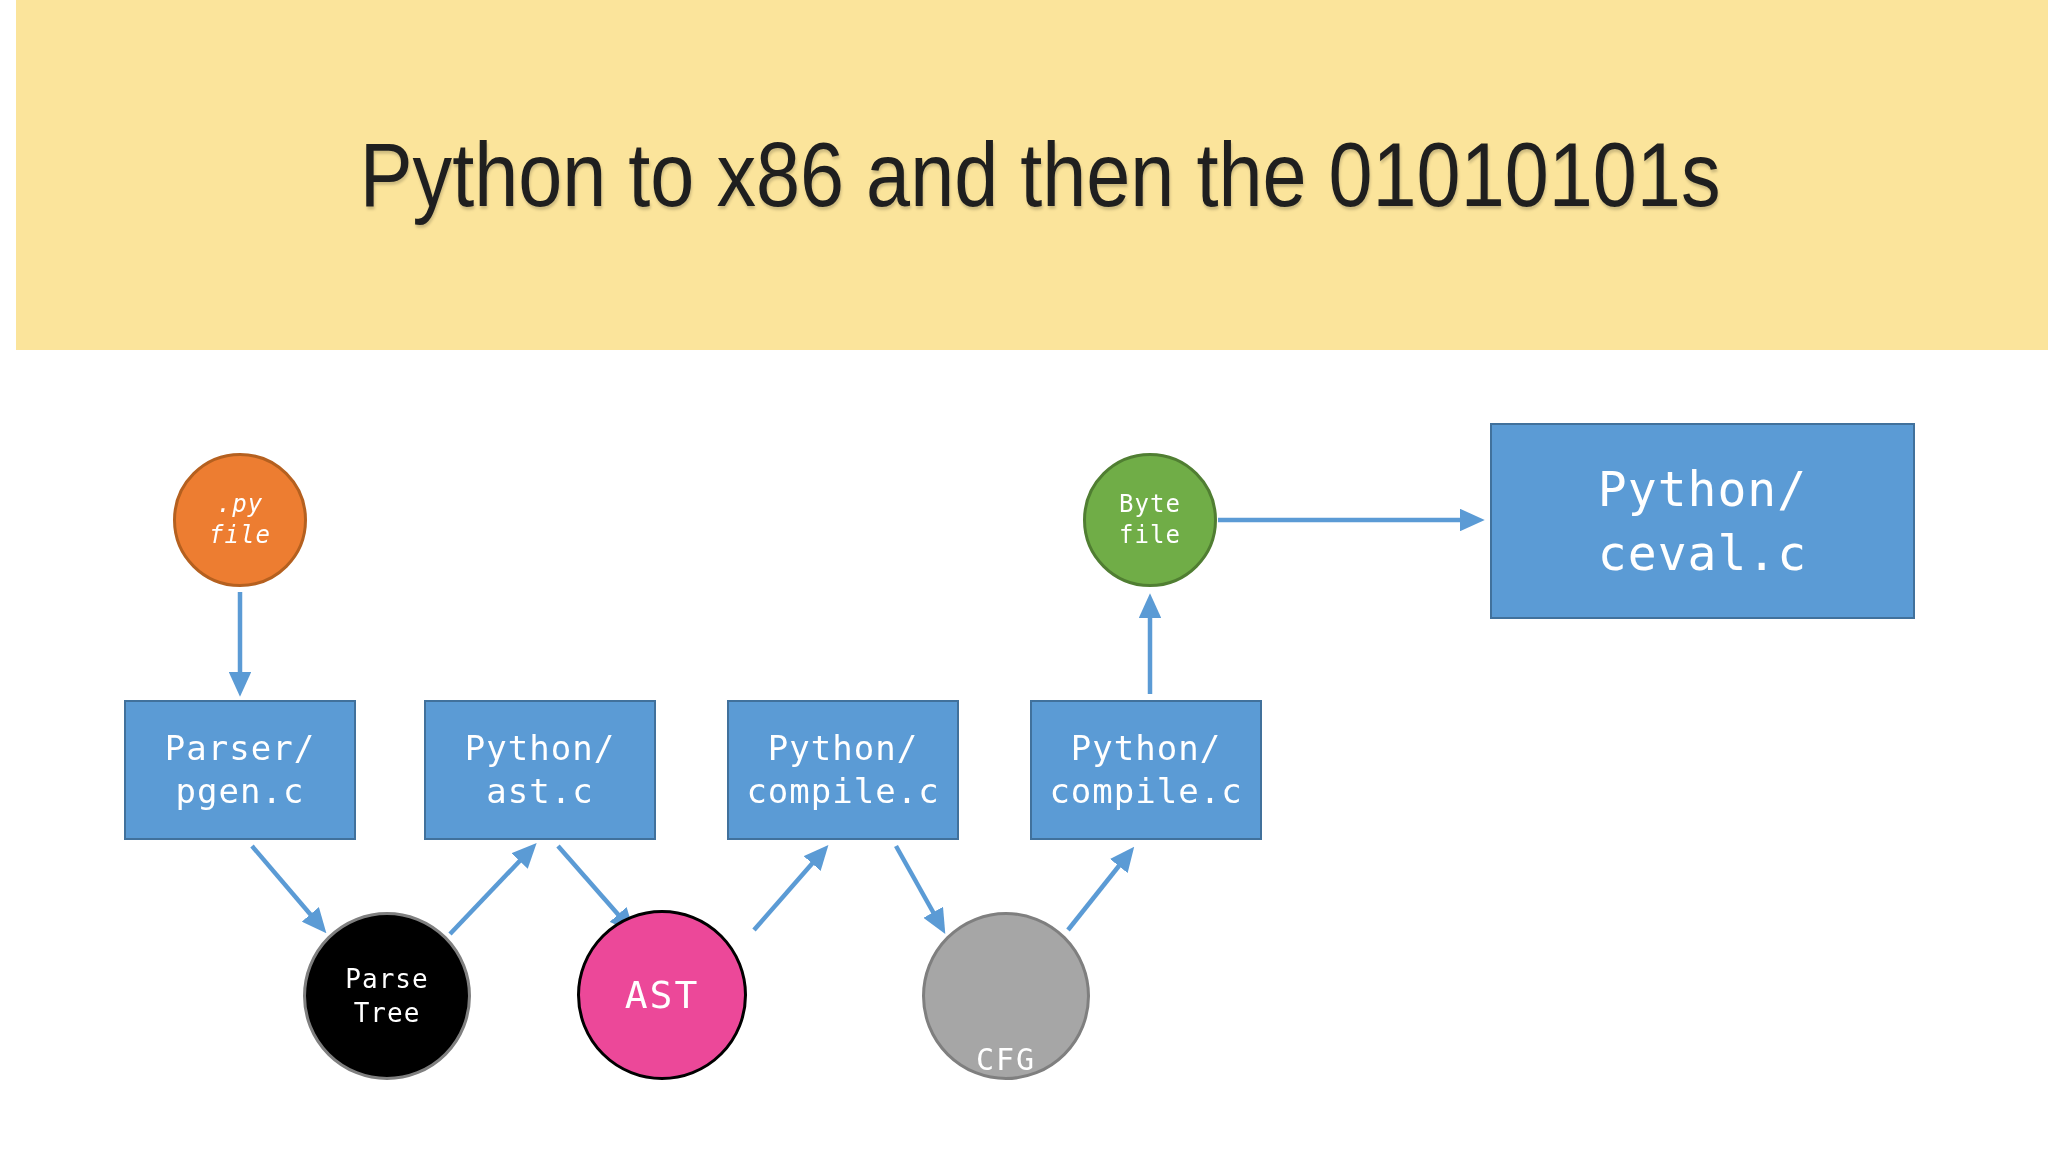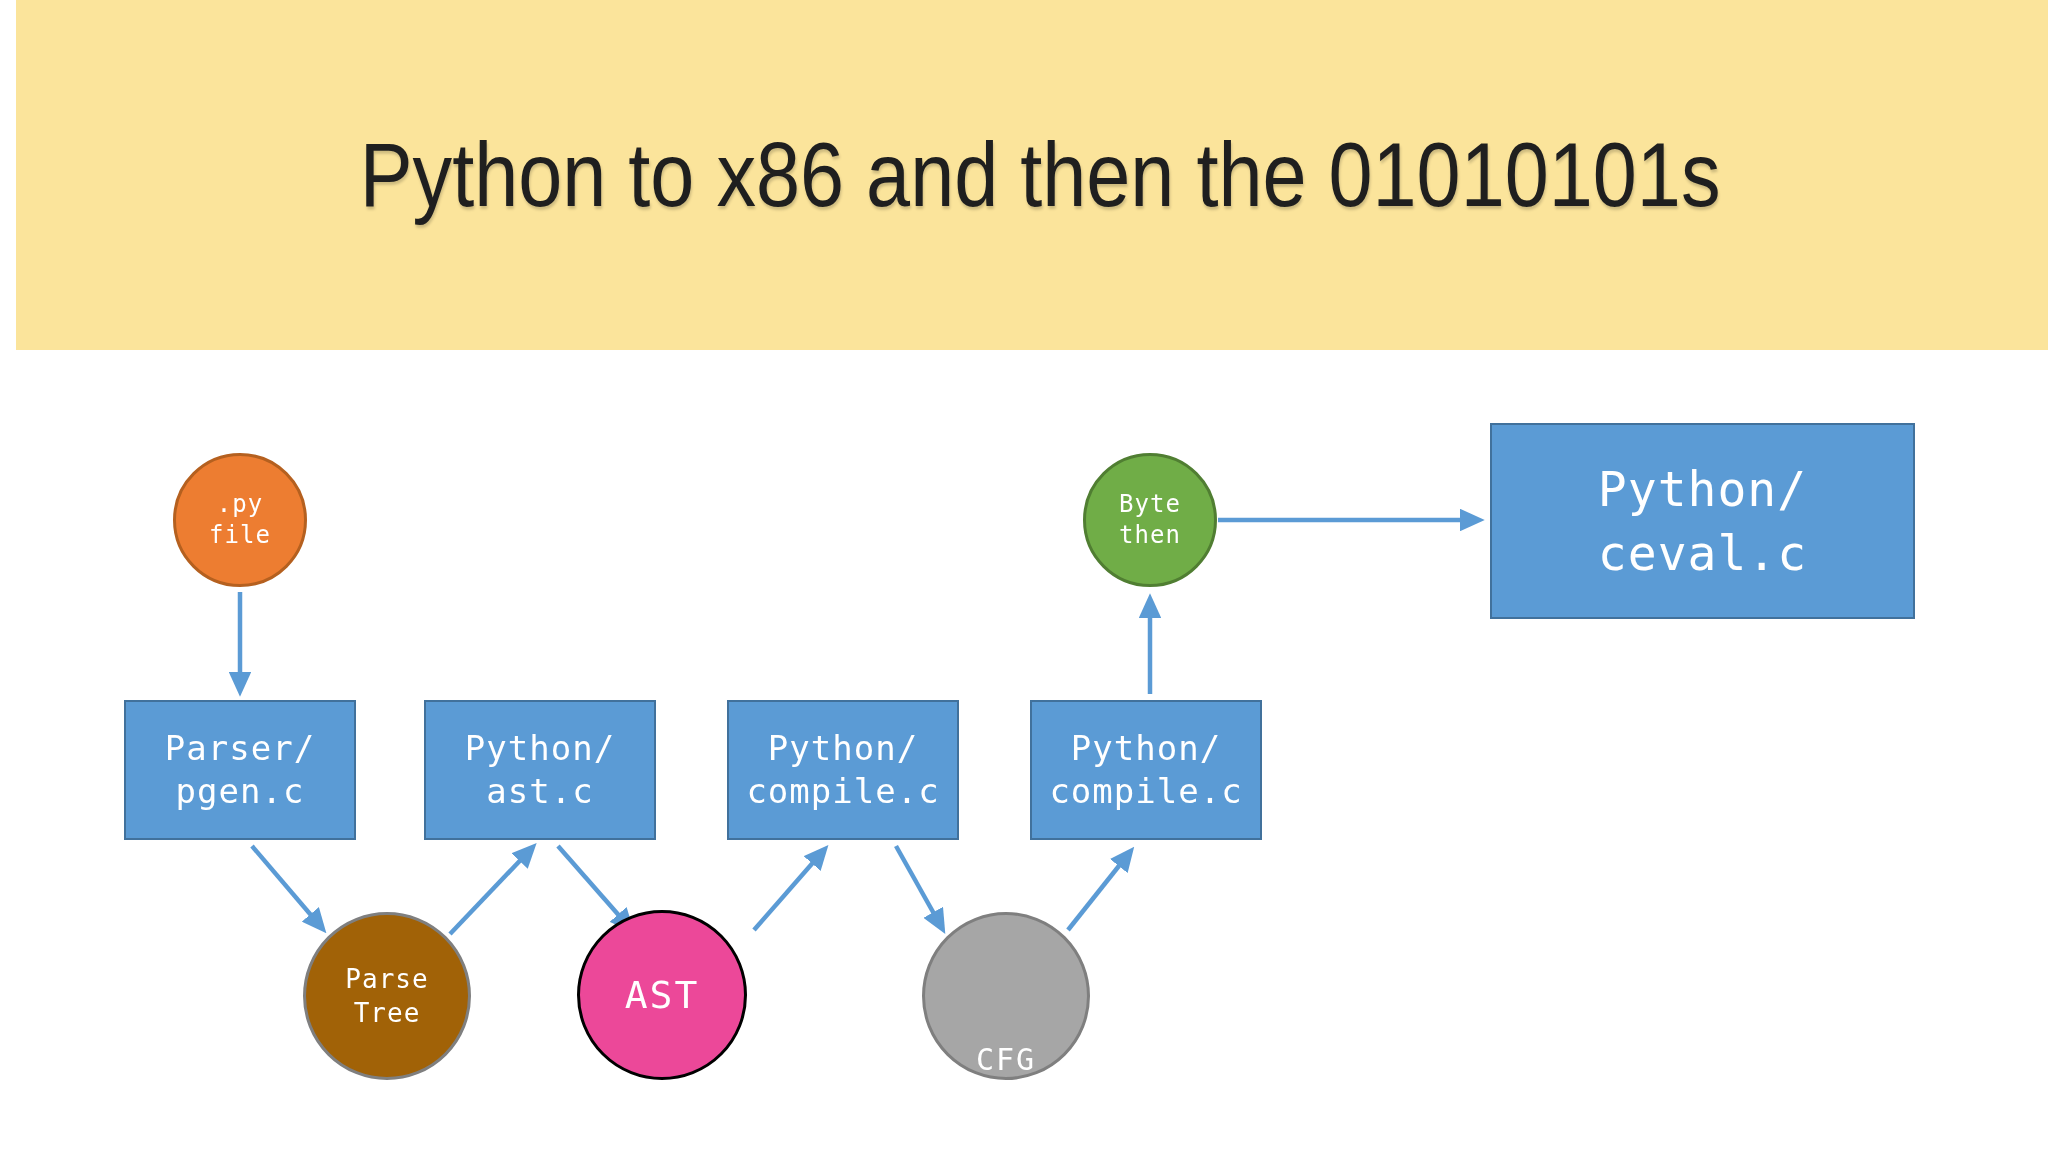--- a/index.html
+++ b/index.html
@@ -85,31 +85,31 @@
       <path d="M252,846 L322,928" stroke="#5B9BD5" stroke-width="4.5" fill="none" marker-end="url(#ah)"></path>
       <path d="M450,934 L532,848" stroke="#5B9BD5" stroke-width="4.5" fill="none" marker-end="url(#ah)"></path>
       <path d="M558,846 L630,928" stroke="#5B9BD5" stroke-width="4.5" fill="none" marker-end="url(#ah)"></path>
       <path d="M754,930 L824,850" stroke="#5B9BD5" stroke-width="4.5" fill="none" marker-end="url(#ah)"></path>
       <path d="M896,846 L942,928" stroke="#5B9BD5" stroke-width="4.5" fill="none" marker-end="url(#ah)"></path>
       <path d="M1068,930 L1130,852" stroke="#5B9BD5" stroke-width="4.5" fill="none" marker-end="url(#ah)"></path>
       <path d="M1150,694 L1150,600" stroke="#5B9BD5" stroke-width="4.5" fill="none" marker-end="url(#ah)"></path>
       <path d="M1218,520 L1478,520" stroke="#5B9BD5" stroke-width="4.5" fill="none" marker-end="url(#ah)"></path>
     </svg>
 
-    <div class="node circle small" style="left: 173px; top: 453px; width: 134px; height: 134px; background: rgb(237, 125, 49); border-color: rgb(181, 96, 31); color: rgb(255, 255, 255);">
+    <div class="node circle small" style="left: 173px; top: 453px; width: 134px; height: 134px; background: rgb(237, 125, 49); border-color: rgb(181, 96, 31); color: rgb(255, 255, 255); font-style: italic;">
       <span>.py
 file</span>
     </div>
 
     <div class="node rect" style="left: 124px; top: 700px; width: 232px; height: 140px; background: rgb(91, 155, 213); border-color: rgb(65, 113, 156); color: rgb(255, 255, 255); align-items: center;">
       <span>Parser/
 pgen.c</span>
     </div>
 
-    <div class="node circle mid" style="left: 303px; top: 912px; width: 168px; height: 168px; background: #a16207; border-color: rgb(127, 127, 127); color: rgb(255, 255, 255); align-items: center;">
+    <div class="node circle mid" style="left: 303px; top: 912px; width: 168px; height: 168px; background: #000000; border-color: rgb(127, 127, 127); color: rgb(255, 255, 255); align-items: center;">
       <span>Parse
 Tree</span>
     </div>
 
     <div class="node rect" style="left: 424px; top: 700px; width: 232px; height: 140px; background: rgb(91, 155, 213); border-color: rgb(65, 113, 156); color: rgb(255, 255, 255);">
       <span>Python/
 ast.c</span>
     </div>
 
     <div class="node circle ast" style="left: 577px; top: 910px; width: 170px; height: 170px; background: #ec4899; border-color: rgb(0, 0, 0); color: rgb(255, 255, 255);">
@@ -125,21 +125,21 @@
       <span>CFG</span>
     </div>
 
     <div class="node rect" style="left: 1030px; top: 700px; width: 232px; height: 140px; background: rgb(91, 155, 213); border-color: rgb(65, 113, 156); color: rgb(255, 255, 255);">
       <span>Python/
 compile.c</span>
     </div>
 
     <div class="node circle small" style="left: 1083px; top: 453px; width: 134px; height: 134px; background: rgb(112, 173, 71); border-color: rgb(80, 126, 50); color: rgb(255, 255, 255);">
       <span>Byte
-then</span>
+file</span>
     </div>
 
     <div class="node rect big" style="left: 1490px; top: 423px; width: 425px; height: 196px; background: rgb(91, 155, 213); border-color: rgb(65, 113, 156); color: rgb(255, 255, 255);">
       <span>Python/
 ceval.c</span>
     </div>
 
   </div>
 </div>
 

